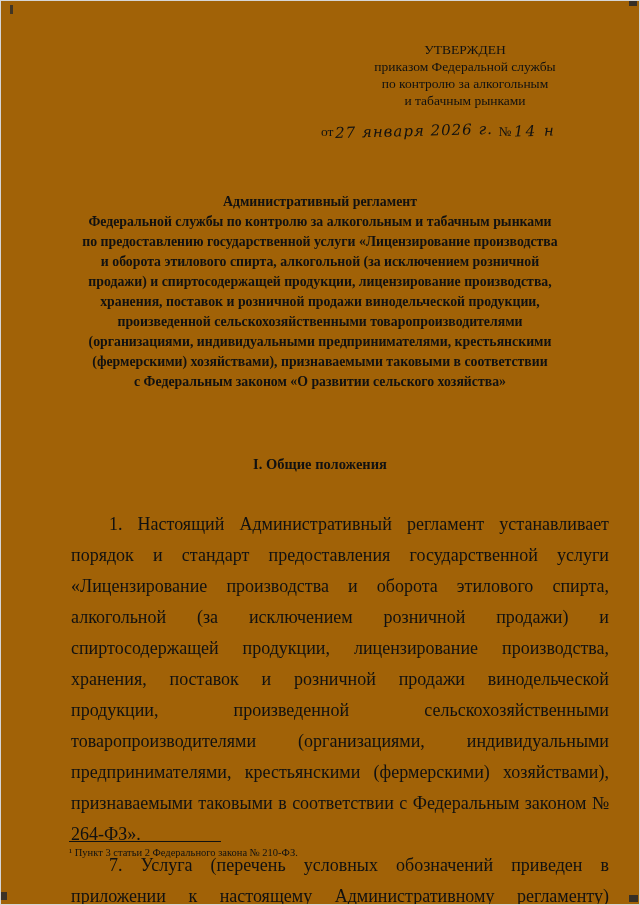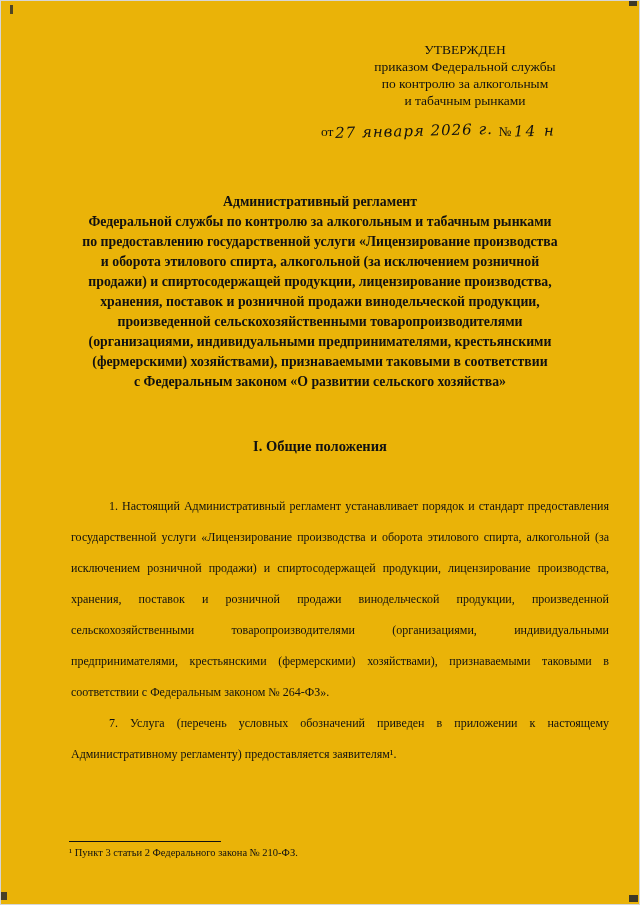--- a/index.html
+++ b/index.html
@@ -4,21 +4,21 @@
 <style>
   html, body {
     margin: 0;
     padding: 0;
     background: #ffffff;
   }
   .page {
     position: relative;
     width: 640px;
     height: 905px;
-    background: #eab308;
+    background: #a16207;
     box-sizing: border-box;
     border: 1px solid #d6d6d6;
     font-family: "Liberation Serif", "DejaVu Serif", serif;
     color: #111111;
     overflow: hidden;
   }
   
   .artifact { position: absolute; background: #2a2a2a; }
   .artifact.tl { left: 9px;  top: 4px;    width: 3px;  height: 9px;  opacity: .8; }
   .artifact.tr { right: 2px; top: 0;      width: 8px;  height: 5px;  opacity: .9; }
@@ -52,31 +52,31 @@
   .doc-title {
     margin: 52px auto 4px auto;
     width: 560px;
     font-size: 13.8px;
     font-weight: bold;
     line-height: 20px;
     text-align: center;
     white-space: pre-line;
   }
   .section-heading {
-    margin: 46px 0 0 0;
+    margin: 64px 0 0 0;
     font-size: 14.5px;
     font-weight: bold;
     text-align: center;
   }
   .body-text {
     margin: 36px 30px 0 70px;
   }
   .body-par {
     margin: 0;
-    font-size: 12px;
+    font-size: 18px;
     line-height: 31px;
     text-align: justify;
     text-indent: 38px;
   }
   .footnote {
     position: absolute;
     left: 68px;
     right: 30px;
     bottom: 44px;
     font-size: 10.5px;

